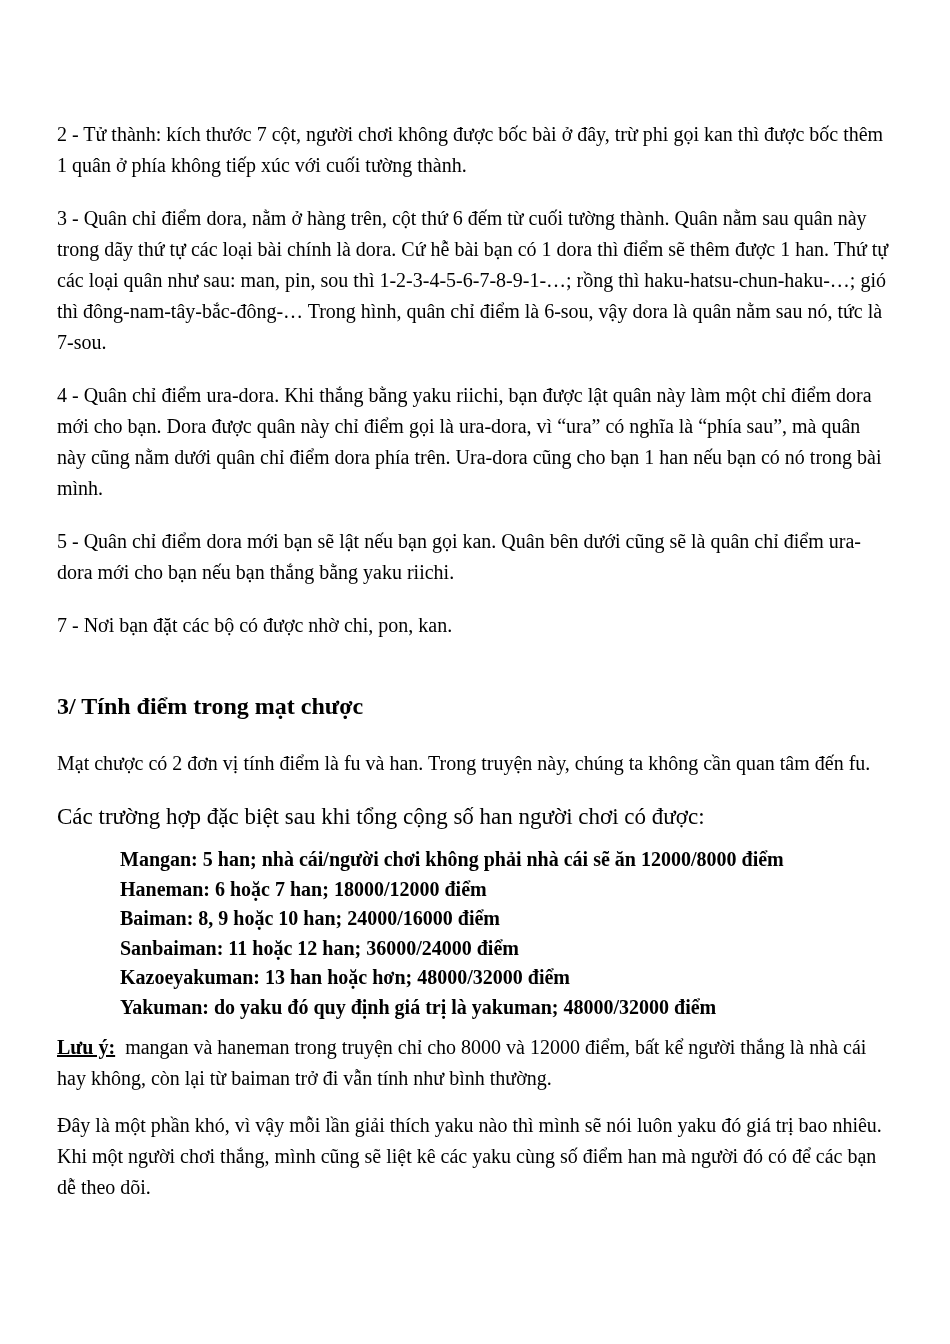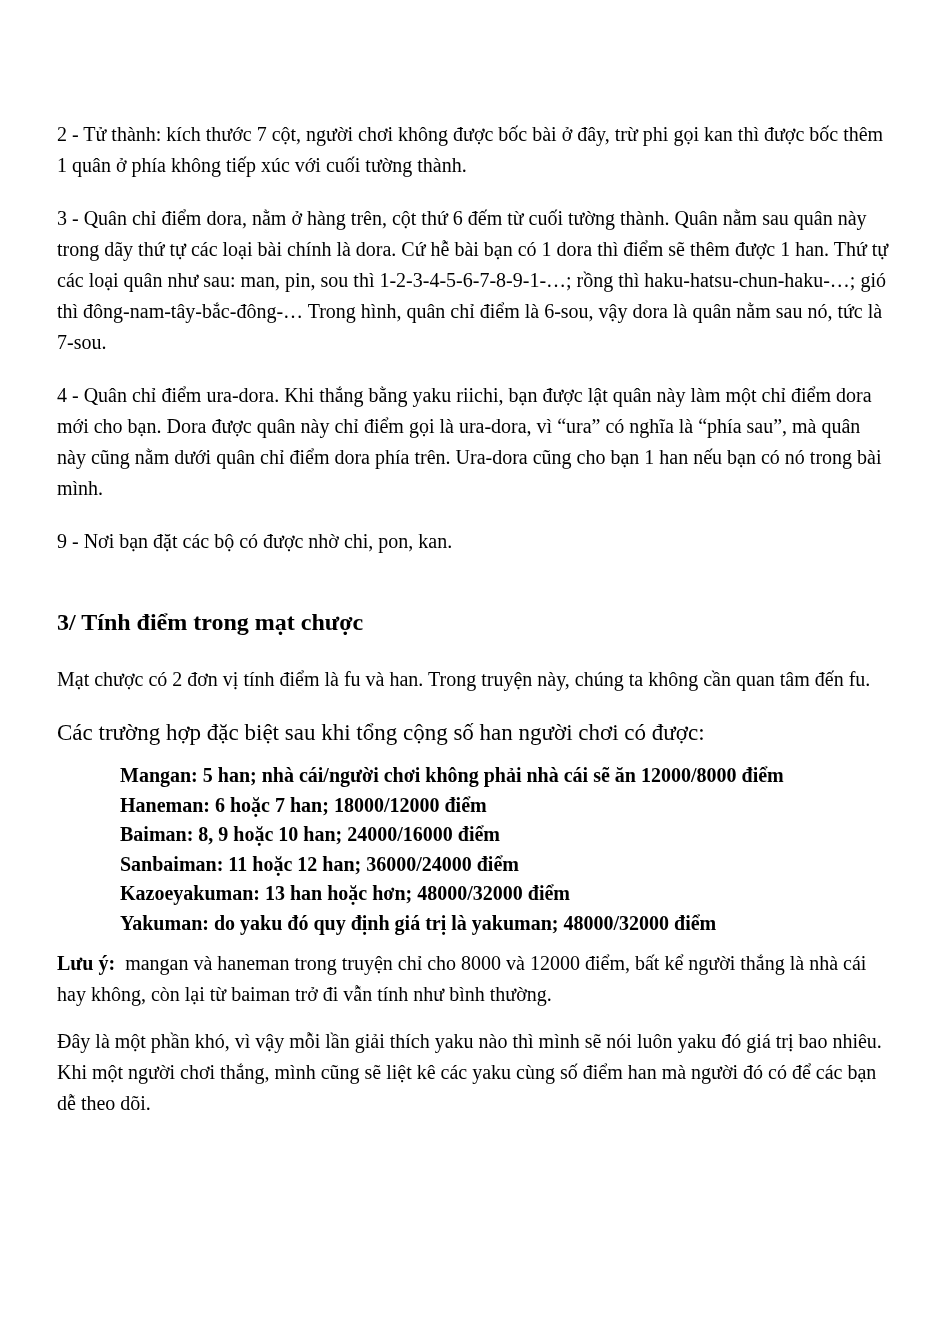--- a/index.html
+++ b/index.html
@@ -46,40 +46,42 @@
     line-height: 29.5px;
     font-weight: bold;
   }
   .note {
     font-size: 20px;
     line-height: 31px;
     margin: 0 0 16px 0;
   }
   .note-label {
     font-weight: bold;
+    text-decoration: underline;
     text-align: center;
   }
   .note-sep {
     white-space: pre;
   }
 </style>
 </head>
 <body>
 
 <div class="page">
 
   <p class="para">2 - Tử thành: kích thước 7 cột, người chơi không được bốc bài ở đây, trừ phi gọi kan thì được bốc thêm 1 quân ở phía không tiếp xúc với cuối tường thành.</p>
 
   <p class="para">3 - Quân chỉ điểm dora, nằm ở hàng trên, cột thứ 6 đếm từ cuối tường thành. Quân nằm sau quân này trong dãy thứ tự các loại bài chính là dora. Cứ hễ bài bạn có 1 dora thì điểm sẽ thêm được 1 han. Thứ tự các loại quân như sau: man, pin, sou thì 1-2-3-4-5-6-7-8-9-1-…; rồng thì haku-hatsu-chun-haku-…; gió thì đông-nam-tây-bắc-đông-… Trong hình, quân chỉ điểm là 6-sou, vậy dora là quân nằm sau nó, tức là 7-sou.</p>
 
   <p class="para">4 - Quân chỉ điểm ura-dora. Khi thắng bằng yaku riichi, bạn được lật quân này làm một chỉ điểm dora mới cho bạn. Dora được quân này chỉ điểm gọi là ura-dora, vì “ura” có nghĩa là “phía sau”, mà quân này cũng nằm dưới quân chỉ điểm dora phía trên. Ura-dora cũng cho bạn 1 han nếu bạn có nó trong bài mình.</p>
 
+  <p class="para">5 - Quân chỉ điểm dora mới bạn sẽ lật nếu bạn gọi kan. Quân bên dưới cũng sẽ là quân chỉ điểm ura-dora mới cho bạn nếu bạn thắng bằng yaku riichi.</p>
 
 
-  <p class="para">9 - Nơi bạn đặt các bộ có được nhờ chi, pon, kan.</p>
+  <p class="para">7 - Nơi bạn đặt các bộ có được nhờ chi, pon, kan.</p>
 
   <h2 class="heading">3/ Tính điểm trong mạt chược</h2>
 
   <p class="para">Mạt chược có 2 đơn vị tính điểm là fu và han. Trong truyện này, chúng ta không cần quan tâm đến fu.</p>
 
   <p class="cases-intro">Các trường hợp đặc biệt sau khi tổng cộng số han người chơi có được:</p>
 
   <ul class="score-list">
     <li>Mangan: 5 han; nhà cái/người chơi không phải nhà cái sẽ ăn 12000/8000 điểm</li>
     <li>Haneman: 6 hoặc 7 han; 18000/12000 điểm</li>

